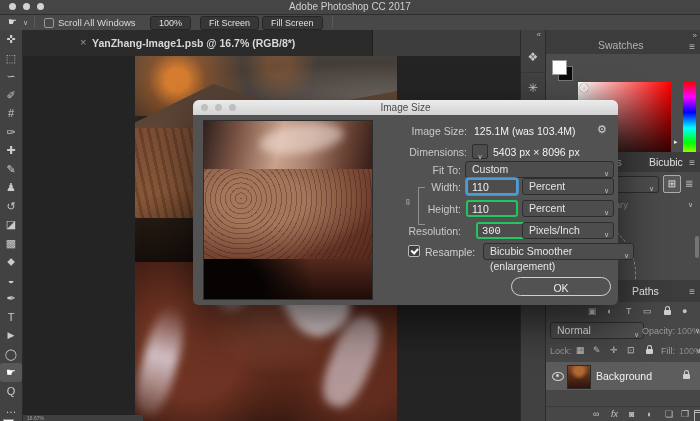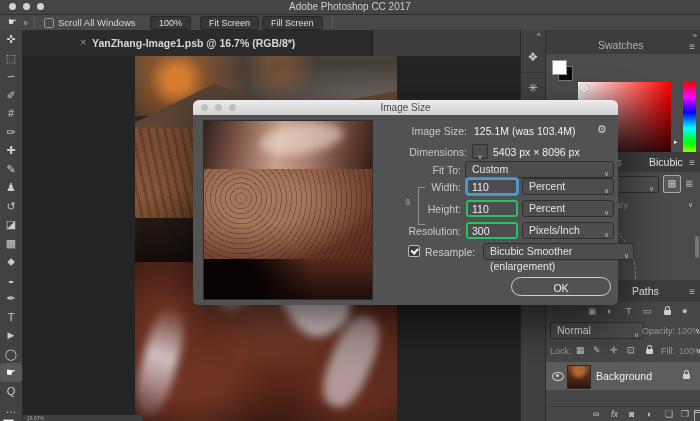--- a/index.html
+++ b/index.html
@@ -324,21 +324,21 @@
       </div>
 
       <span class="dlabel" style="left:200px;top:88px;width:68px">Height:</span>
       <input class="inp abs" style="left: 273px; top: 85px; width: 40px;" readonly="" value="110">
       <div class="dd abs" style="left:329px;top:85px;width:78px">
         <span>Percent</span>
         <span class="chev">∨</span>
       </div>
 
       <span class="dlabel" style="left:200px;top:110px;width:68px">Resolution:</span>
-      <input class="inp abs" style="left: 273px; top: 107px; width: 40px;" readonly="" value="300">
+      <input class="inp abs" style="left: 283px; top: 107px; width: 40px; font-family: Liberation Mono, monospace;" readonly="" value="300">
       <div class="dd abs" style="left:329px;top:107px;width:78px">
         <span>Pixels/Inch</span>
         <span class="chev">∨</span>
       </div>
 
       <span class="cb checked abs" style="left:215px;top:130px"></span>
       <span class="dval" style="left:232px;top:131px;color:#cfcfcf">Resample:</span>
       <div class="dd abs" style="left:290px;top:128px;width:137px">
         <span>Bicubic Smoother (enlargement)</span>
         <span class="chev">∨</span>

